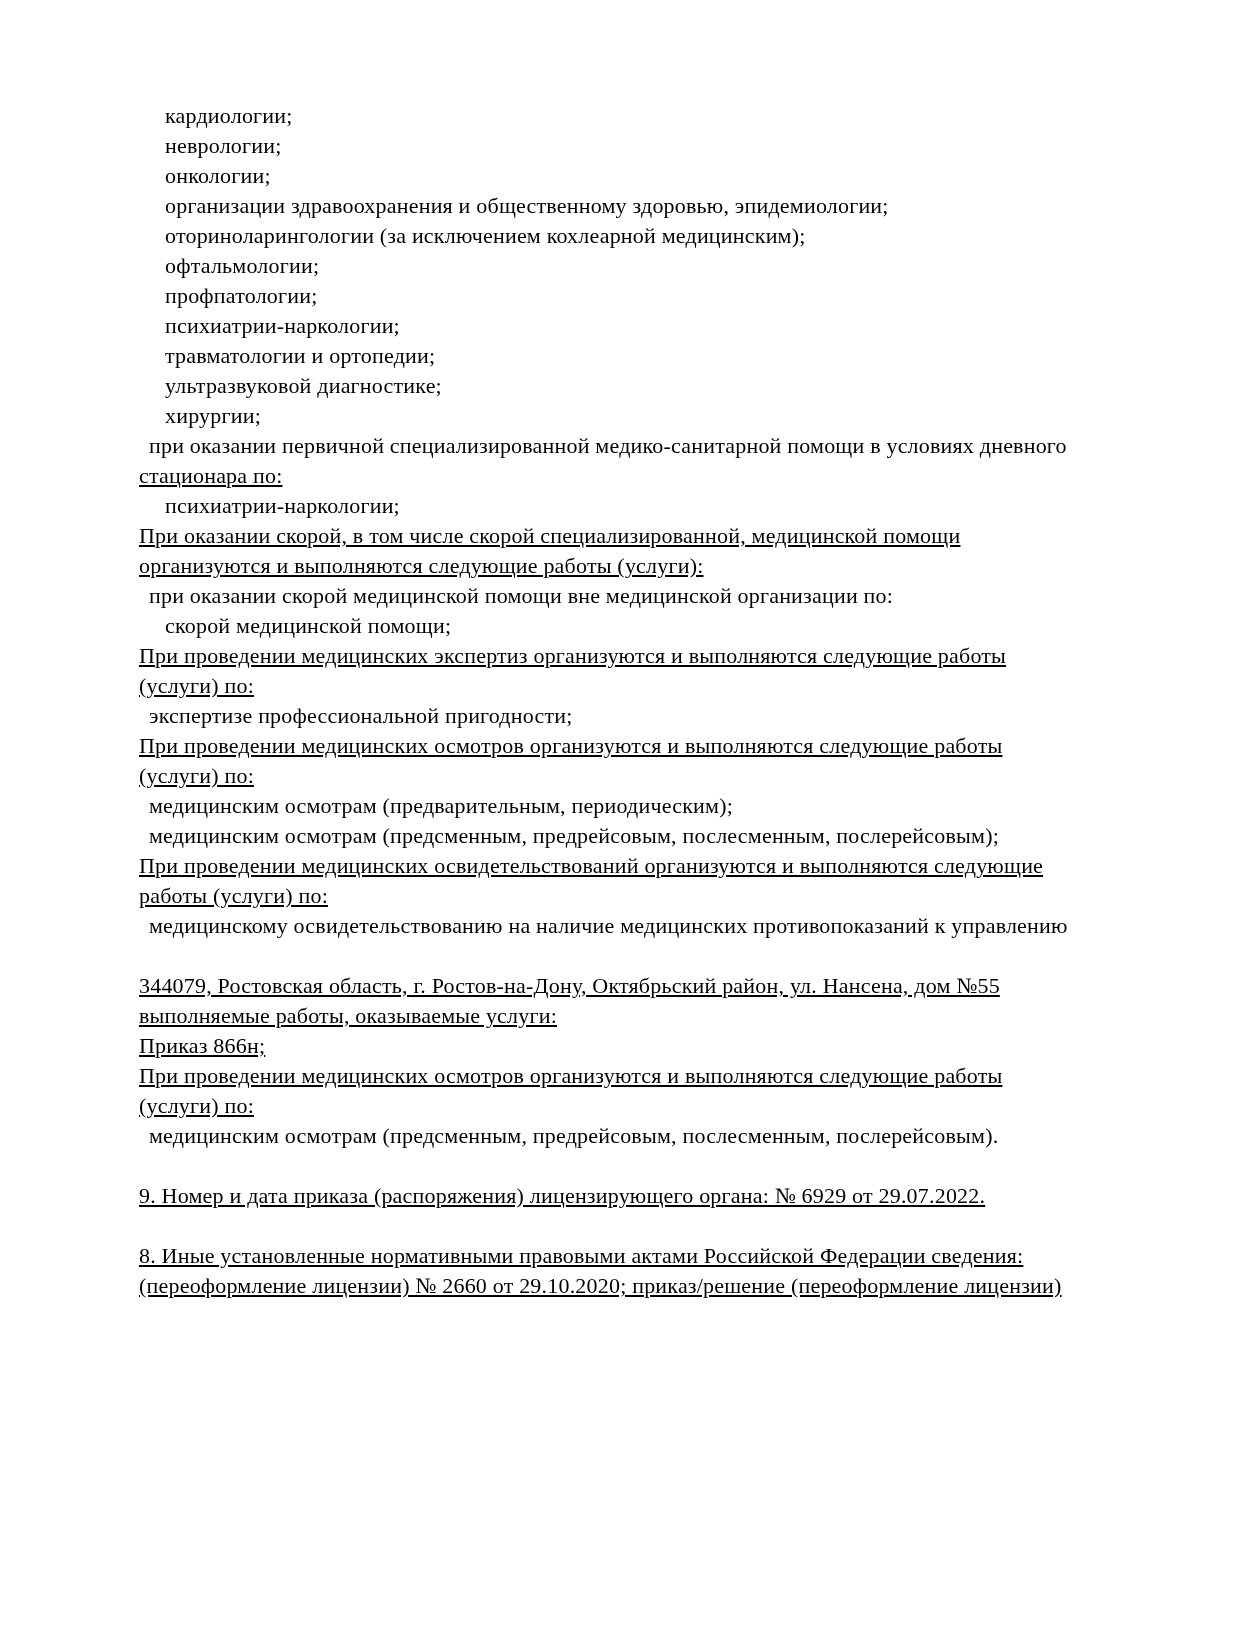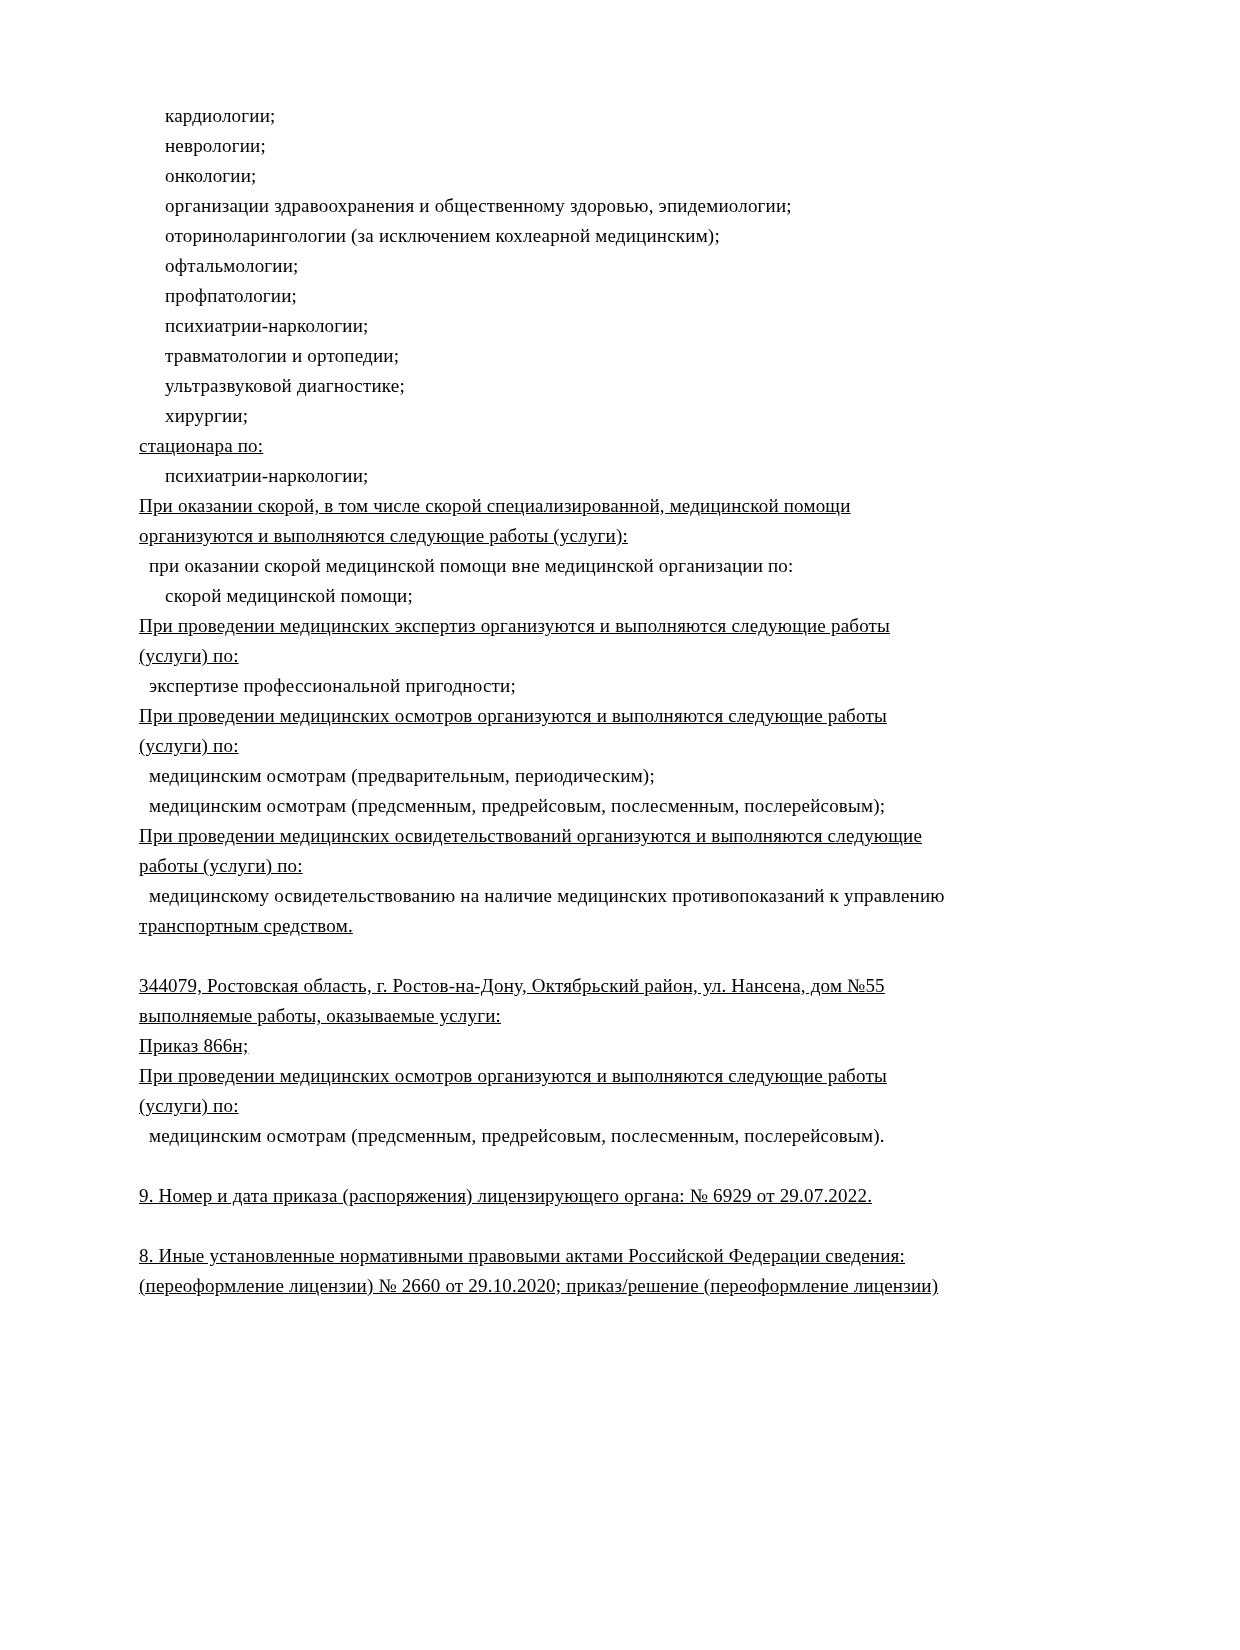--- a/index.html
+++ b/index.html
@@ -7,21 +7,21 @@
     padding: 0;
     background: #ffffff;
   }
   .page {
     position: relative;
     width: 1240px;
     height: 1650px;
     background: #ffffff;
     overflow: hidden;
     font-family: "Liberation Serif", "DejaVu Serif", serif;
-    font-size: 19px;
+    font-size: 22px;
     color: #000000;
   }
   .textblock {
     position: absolute;
     left: 139px;
     top: 101px;
     width: 990px;
   }
   .line {
     height: 30px;
@@ -42,37 +42,37 @@
       <div class="line indent-2">неврологии;</div>
       <div class="line indent-2">онкологии;</div>
       <div class="line indent-2">организации здравоохранения и общественному здоровью, эпидемиологии;</div>
       <div class="line indent-2">оториноларингологии (за исключением кохлеарной медицинским);</div>
       <div class="line indent-2">офтальмологии;</div>
       <div class="line indent-2">профпатологии;</div>
       <div class="line indent-2">психиатрии-наркологии;</div>
       <div class="line indent-2">травматологии и ортопедии;</div>
       <div class="line indent-2">ультразвуковой диагностике;</div>
       <div class="line indent-2">хирургии;</div>
+      <div class="line indent-1">при оказании первичной специализированной медико-санитарной помощи в условиях дневного</div>
       <div class="line indent-0">стационара по:</div>
       <div class="line indent-2">психиатрии-наркологии;</div>
       <div class="line indent-0">При оказании скорой, в том числе скорой специализированной, медицинской помощи</div>
       <div class="line indent-0">организуются и выполняются следующие работы (услуги):</div>
       <div class="line indent-1">при оказании скорой медицинской помощи вне медицинской организации по:</div>
       <div class="line indent-2">скорой медицинской помощи;</div>
       <div class="line indent-0">При проведении медицинских экспертиз организуются и выполняются следующие работы</div>
       <div class="line indent-0">(услуги) по:</div>
       <div class="line indent-1">экспертизе профессиональной пригодности;</div>
       <div class="line indent-0">При проведении медицинских осмотров организуются и выполняются следующие работы</div>
       <div class="line indent-0">(услуги) по:</div>
       <div class="line indent-1">медицинским осмотрам (предварительным, периодическим);</div>
       <div class="line indent-1">медицинским осмотрам (предсменным, предрейсовым, послесменным, послерейсовым);</div>
       <div class="line indent-0">При проведении медицинских освидетельствований организуются и выполняются следующие</div>
       <div class="line indent-0">работы (услуги) по:</div>
       <div class="line indent-1">медицинскому освидетельствованию на наличие медицинских противопоказаний к управлению</div>
-      <div class="line indent-0">транспортным средством.</div>
       <div class="line indent-0"></div>
       <div class="line indent-0">344079, Ростовская область, г. Ростов-на-Дону, Октябрьский район, ул. Нансена, дом №55</div>
       <div class="line indent-0">выполняемые работы, оказываемые услуги:</div>
       <div class="line indent-0">Приказ 866н;</div>
       <div class="line indent-0">При проведении медицинских осмотров организуются и выполняются следующие работы</div>
       <div class="line indent-0">(услуги) по:</div>
       <div class="line indent-1">медицинским осмотрам (предсменным, предрейсовым, послесменным, послерейсовым).</div>
       <div class="line indent-0"></div>
       <div class="line indent-0">9. Номер и дата приказа (распоряжения) лицензирующего органа: № 6929 от 29.07.2022.</div>
       <div class="line indent-0"></div>

